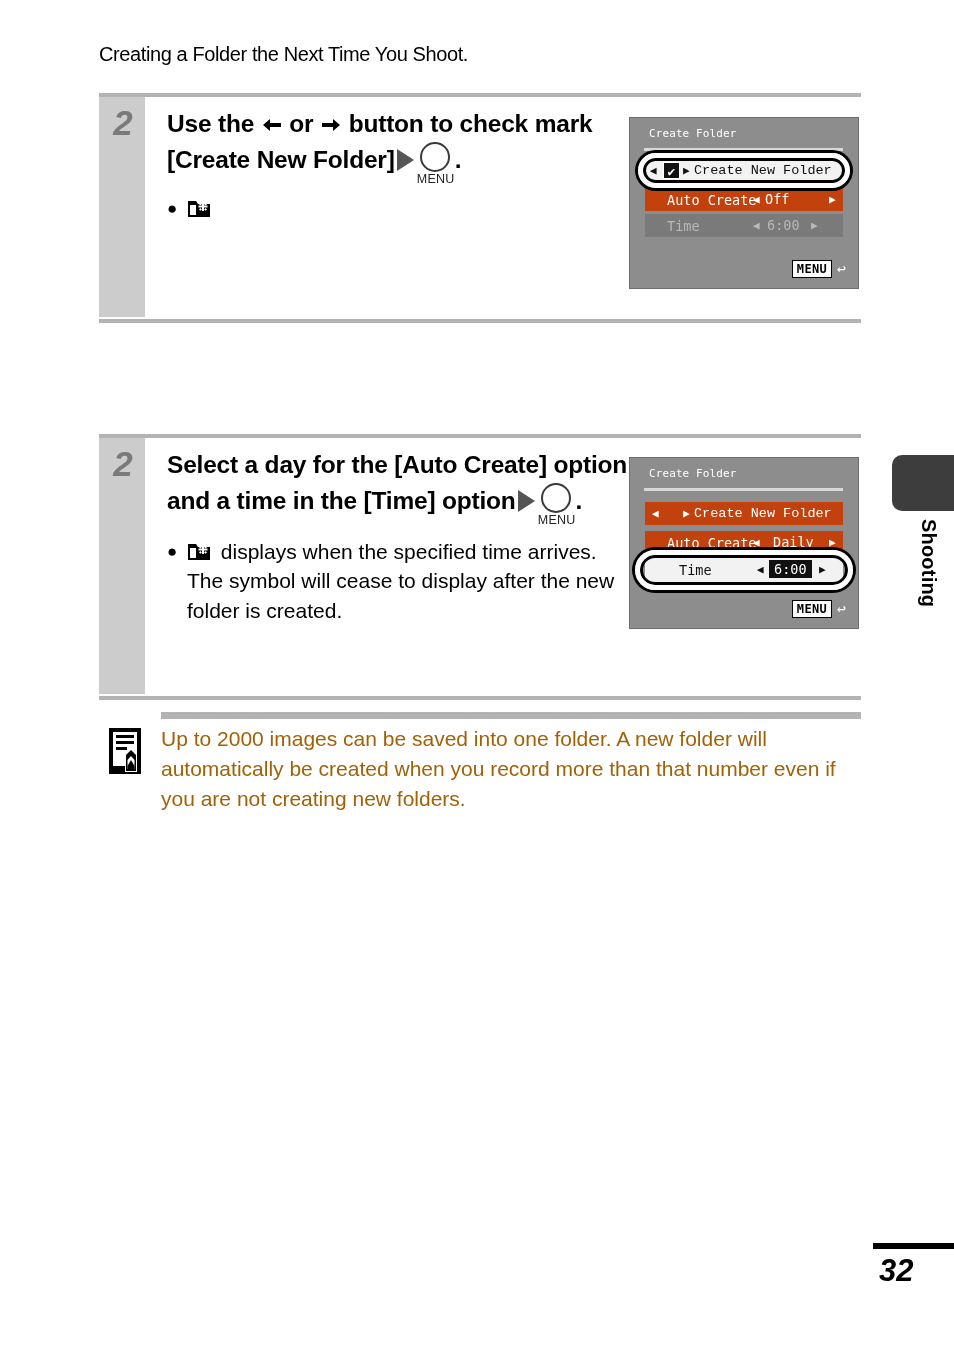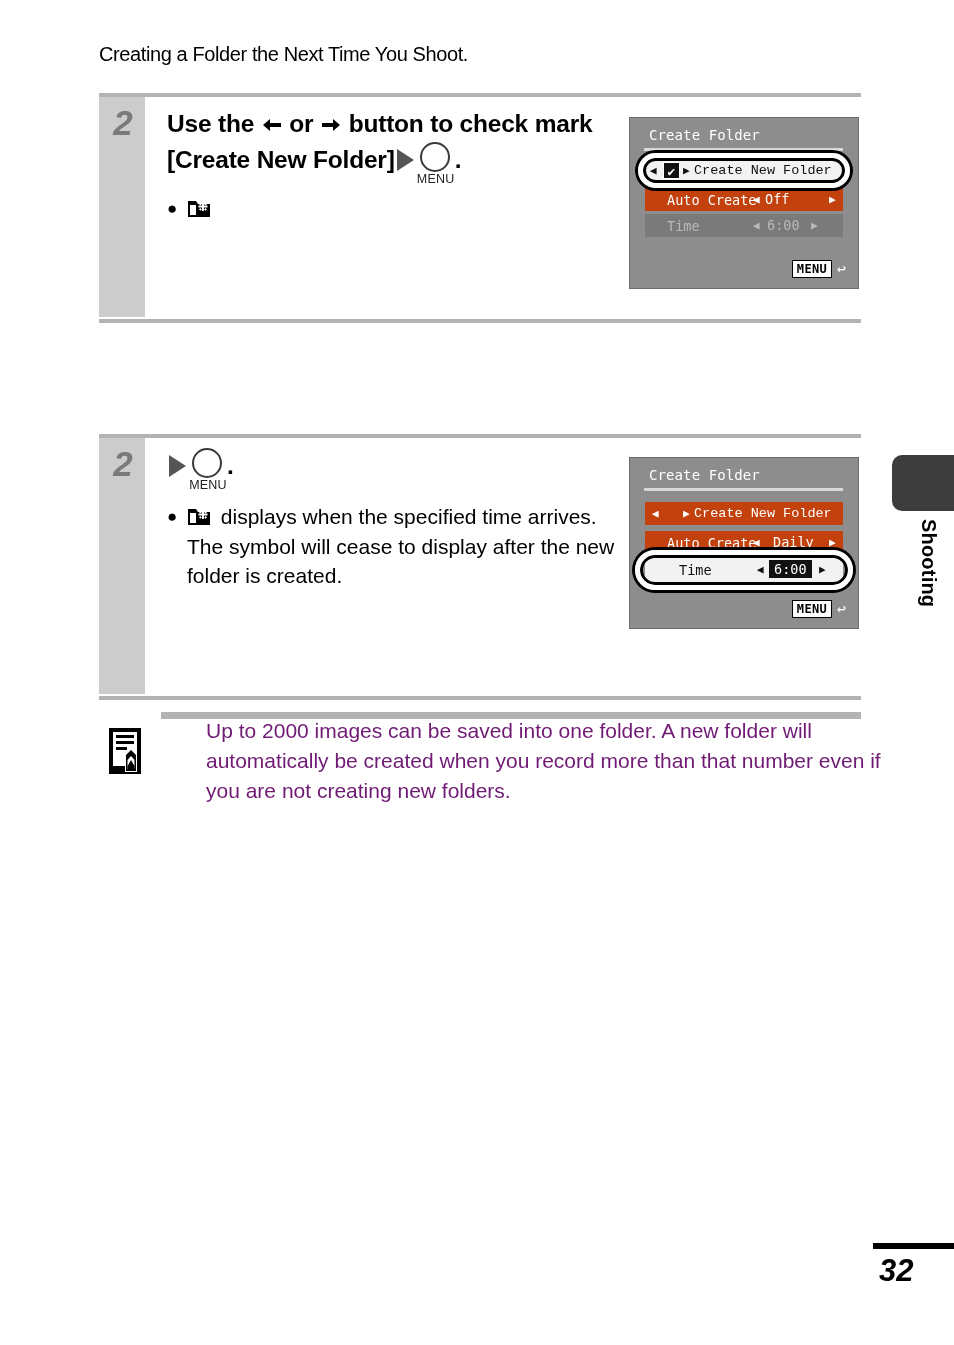--- a/index.html
+++ b/index.html
@@ -97,21 +97,21 @@
     width: 230px; height: 172px;
     background: #8d8d8d;
     border: 1px solid #6e6e6e;
     overflow: hidden;
     font-family: "DejaVu Sans Mono", monospace;
   }
   #lcd-1 { left: 629px; top: 117px; }
   #lcd-2 { left: 629px; top: 457px; }
   .lcd-title {
     position: absolute; left: 19px; top: 9px;
-    font-size: 14px; color: #ffffff; letter-spacing: 0.1px;
+    font-size: 11px; color: #ffffff; letter-spacing: 0.1px;
   }
   .lcd-titlerule {
     position: absolute; left: 14px; top: 30px; width: 199px; height: 3px;
     background: #d8d8d8;
   }
   .lcd-row {
     position: absolute; left: 15px; width: 198px; height: 23px;
     display: flex; align-items: center;
     font-size: 13.5px;
   }
@@ -153,22 +153,22 @@
   .lcd-menu .mret { color: #ffffff; font-size: 15px; line-height: 1; }
 
   
   #note-block { position: absolute; left: 99px; top: 712px; width: 762px; }
   .note-rule {
     position: absolute; left: 62px; top: 0; width: 700px; height: 7px;
     background: #b3b3b3;
   }
   .note-icon { position: absolute; left: 8px; top: 14px; width: 42px; height: 52px; }
   .note-text {
-    position: absolute; left: 62px; top: 4px; width: 700px;
-    font-size: 21px; line-height: 1.42; color: #701a75; margin-left: 45px;
+    position: absolute; left: 62px; top: 12px; width: 700px;
+    font-size: 21px; line-height: 1.42; color: #a16207;
   }
 
   
   #side-tab-block { position: absolute; right: 0; top: 455px; }
   .tab-swatch {
     position: absolute; right: 0; top: 0;
     width: 62px; height: 56px;
     background: #3d3d3d;
     border-radius: 10px 0 0 10px;
   }
@@ -277,21 +277,21 @@
   </div>
 
 
   <div class="step-block" id="step-2" style="top:434px; height:266px;">
     <div class="step-rule-top" style="top:0;"></div>
     <div class="step-graybar" style="top:4px;bottom:6px;"></div>
     <div class="step-num" style="top:12px;">2</div>
 
     <div class="step-body" style="top:14px;">
       <div class="step-title">
-        <span class="tri-right"></span><span class="menu-btn">
+        <span>Select a day for the [Auto Create] option and a time in the [Time] option</span><span class="tri-right"></span><span class="menu-btn">
           <span class="ring"></span>
           <span class="mlabel">MENU</span>
         </span><span>.</span>
       </div>
 
       <div class="step-bullets" style="margin-top:18px;">
         <div class="bullet-row">
           <span class="bullet-dot">●</span>
           <span class="bullet-text"><span class="folder-icon">
               <svg width="25" height="22" viewBox="0 0 25 22">

